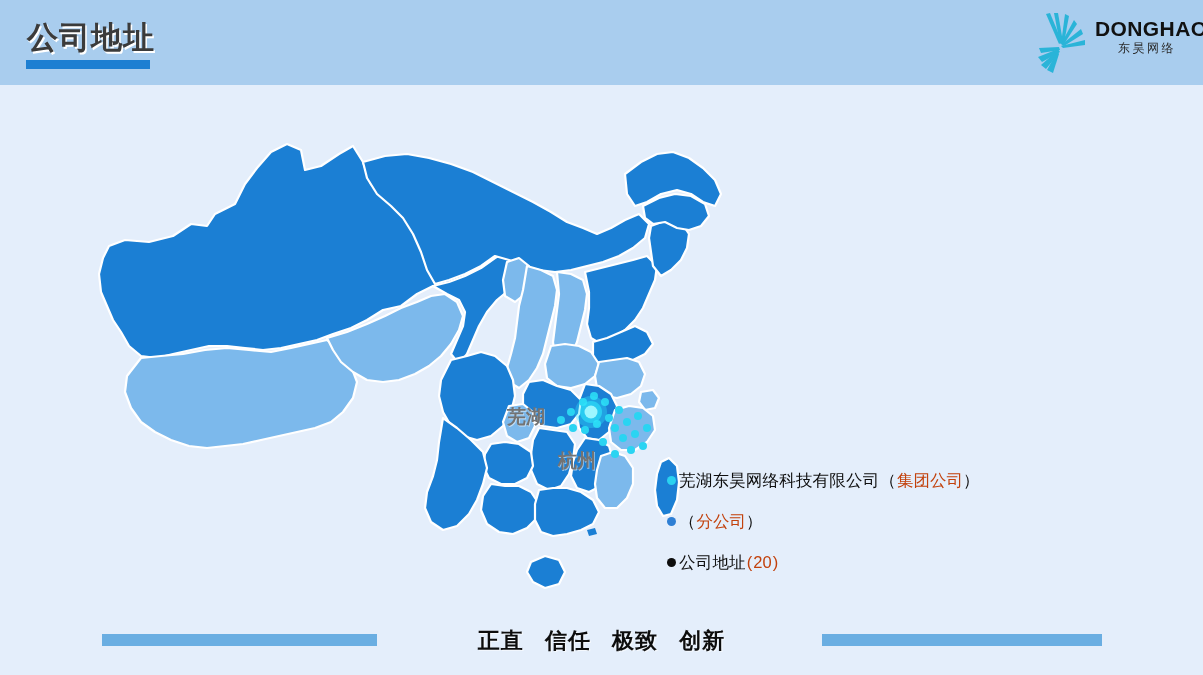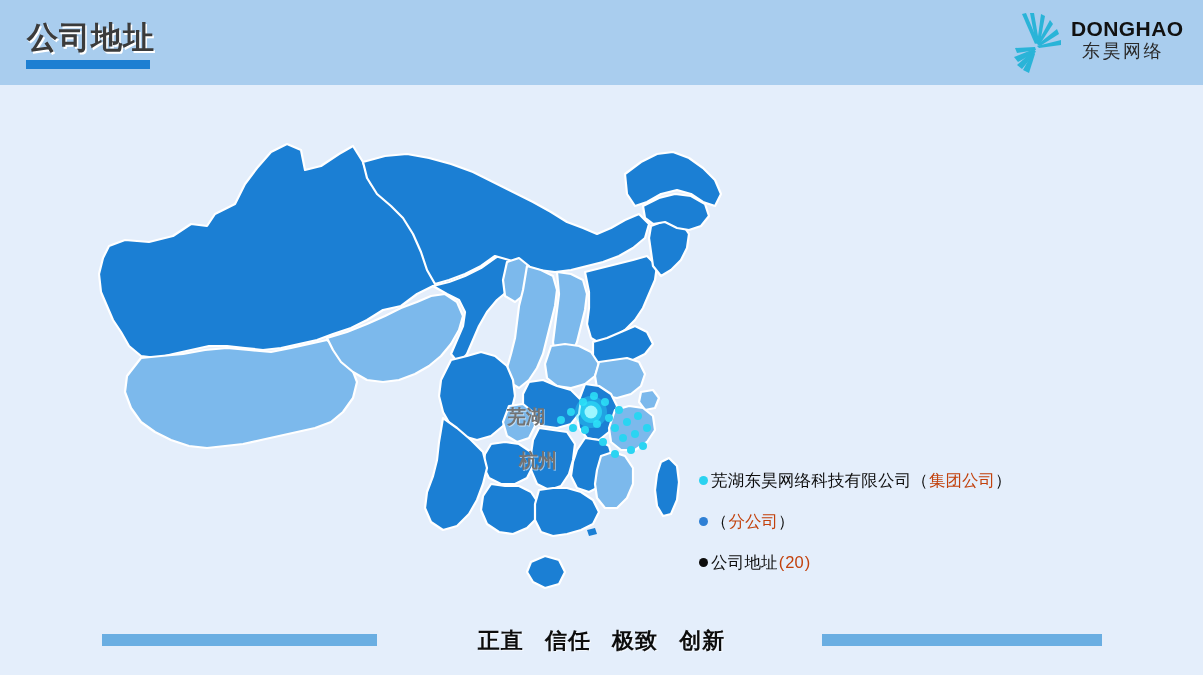--- a/index.html
+++ b/index.html
@@ -41,21 +41,21 @@
     left: 26px;
     top: 60px;
     width: 124px;
     height: 9px;
     background: #1d7fd2;
   }
 
   
   #brand-logo {
     position: absolute;
-    right: 28px;
+    right: 4px;
     top: 6px;
     width: 170px;
     height: 72px;
   }
   #logo-mark {
     position: absolute;
     left: 0;
     top: 2px;
     width: 66px;
     height: 68px;
@@ -68,21 +68,21 @@
     text-align: center;
   }
   #logo-wordmark {
     font-size: 21px;
     font-weight: bold;
     color: #111111;
     letter-spacing: 0.4px;
     line-height: 1.05;
   }
   #logo-subtext {
-    font-size: 18px;
+    font-size: 12px;
     color: #2a2a2a;
     letter-spacing: 2.5px;
     margin-top: 2px;
     line-height: 1.1;
   }
 
   
   #map-area {
     position: absolute;
     left: 95px;
@@ -94,26 +94,26 @@
 
   .map-city-label {
     position: absolute;
     font-size: 19px;
     font-weight: bold;
     color: #737373;
     white-space: nowrap;
     text-shadow: 0.8px 0.8px 0 rgba(255,255,255,0.55);
   }
   #label-wuhu  { left: 412px; top: 294px; }
-  #label-hangzhou { left: 424px; top: 338px; }
+  #label-hangzhou { left: 463px; top: 338px; }
 
   
   #legend {
     position: absolute;
-    left: 699px;
+    left: 667px;
     top: 460px;
     width: 420px;
   }
   .legend-row {
     display: flex;
     align-items: center;
     height: 41px;
     font-size: 16.5px;
     color: #0e0e0e;
     white-space: nowrap;

